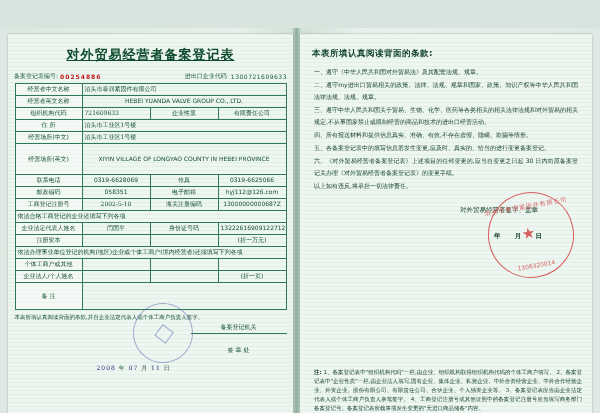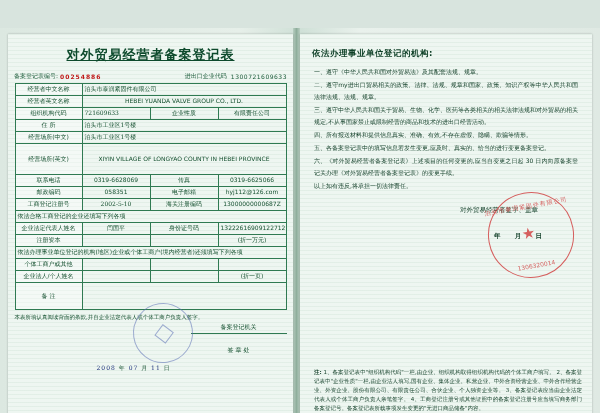--- a/index.html
+++ b/index.html
@@ -267,21 +267,21 @@
         <span>年</span>
         <span class="d">07</span>
         <span>月</span>
         <span class="d">11</span>
         <span>日</span>
       </div>
     </div>
   </div>
 
   <div class="sheet right">
-    <div class="r-title">依法办理事业单位登记的机构:</div>
+    <div class="r-title">本表所填认真阅读背面的条款:</div>
 
     <div class="r-body">
       <p>一、遵守《中华人民共和国对外贸易法》及其配套法规、规章。</p>
       <p>二、遵守my进出口贸易相关的政策、法律、法规、规章和国家、政策、知识产权等中华人民共和国法律法规、法规、规章。</p>
       <p>三、遵守中华人民共和国关于贸易、生物、化学、医药等各类相关的相关法律法规和对外贸易的相关规定,不从事国家禁止或限制经营的商品和技术的进出口经营活动。</p>
       <p>四、所有报送材料和提供信息真实、准确、有效,不存在虚假、隐瞒、欺骗等情形。</p>
       <p>五、各备案登记表中的填写信息若发生变更,应及时、真实的、恰当的进行变更备案登记。</p>
       <p>六、《对外贸易经营者备案登记表》上述项目的任何变更的,应当自变更之日起 30 日内向原备案登记关办理《对外贸易经营者备案登记表》的变更手续。</p>
       <p>以上如有违反,将承担一切法律责任。</p>
     </div>

